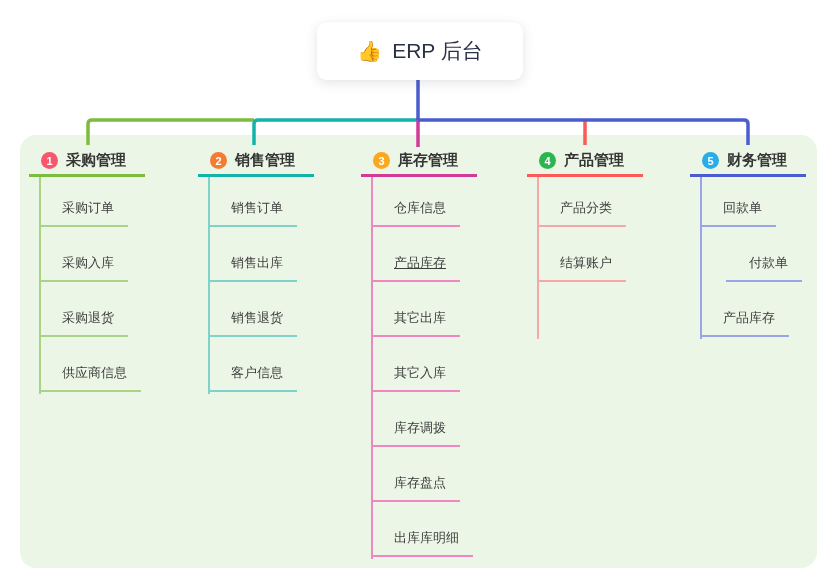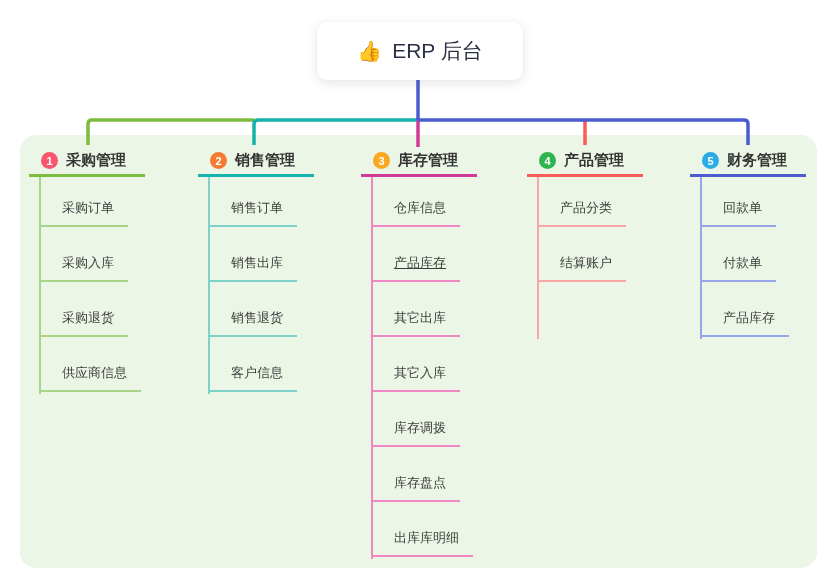--- a/index.html
+++ b/index.html
@@ -118,16 +118,16 @@
 </div>
 
 <div class="branch" style="left:690px">
   <div class="branch-header" style="border-bottom-color: rgb(74, 92, 208);">
     <span class="badge" style="background: rgb(42, 173, 230);">5</span>
     <span>财务管理</span>
   </div>
   <div class="vline" style="height: 162px; background: rgb(152, 165, 230);"></div>
   <ul class="children">
     <li class="child" style="border-bottom-color: rgb(152, 165, 230);">回款单</li>
-    <li class="child" style="border-bottom-color: rgb(152, 165, 230);">付款单</li>
+    <li class="child" style="border-bottom-color: rgb(152, 165, 230); margin-left: 26px;">付款单</li>
     <li class="child" style="border-bottom-color: rgb(152, 165, 230);">产品库存</li>
   </ul>
 </div>
 
 </body></html>

